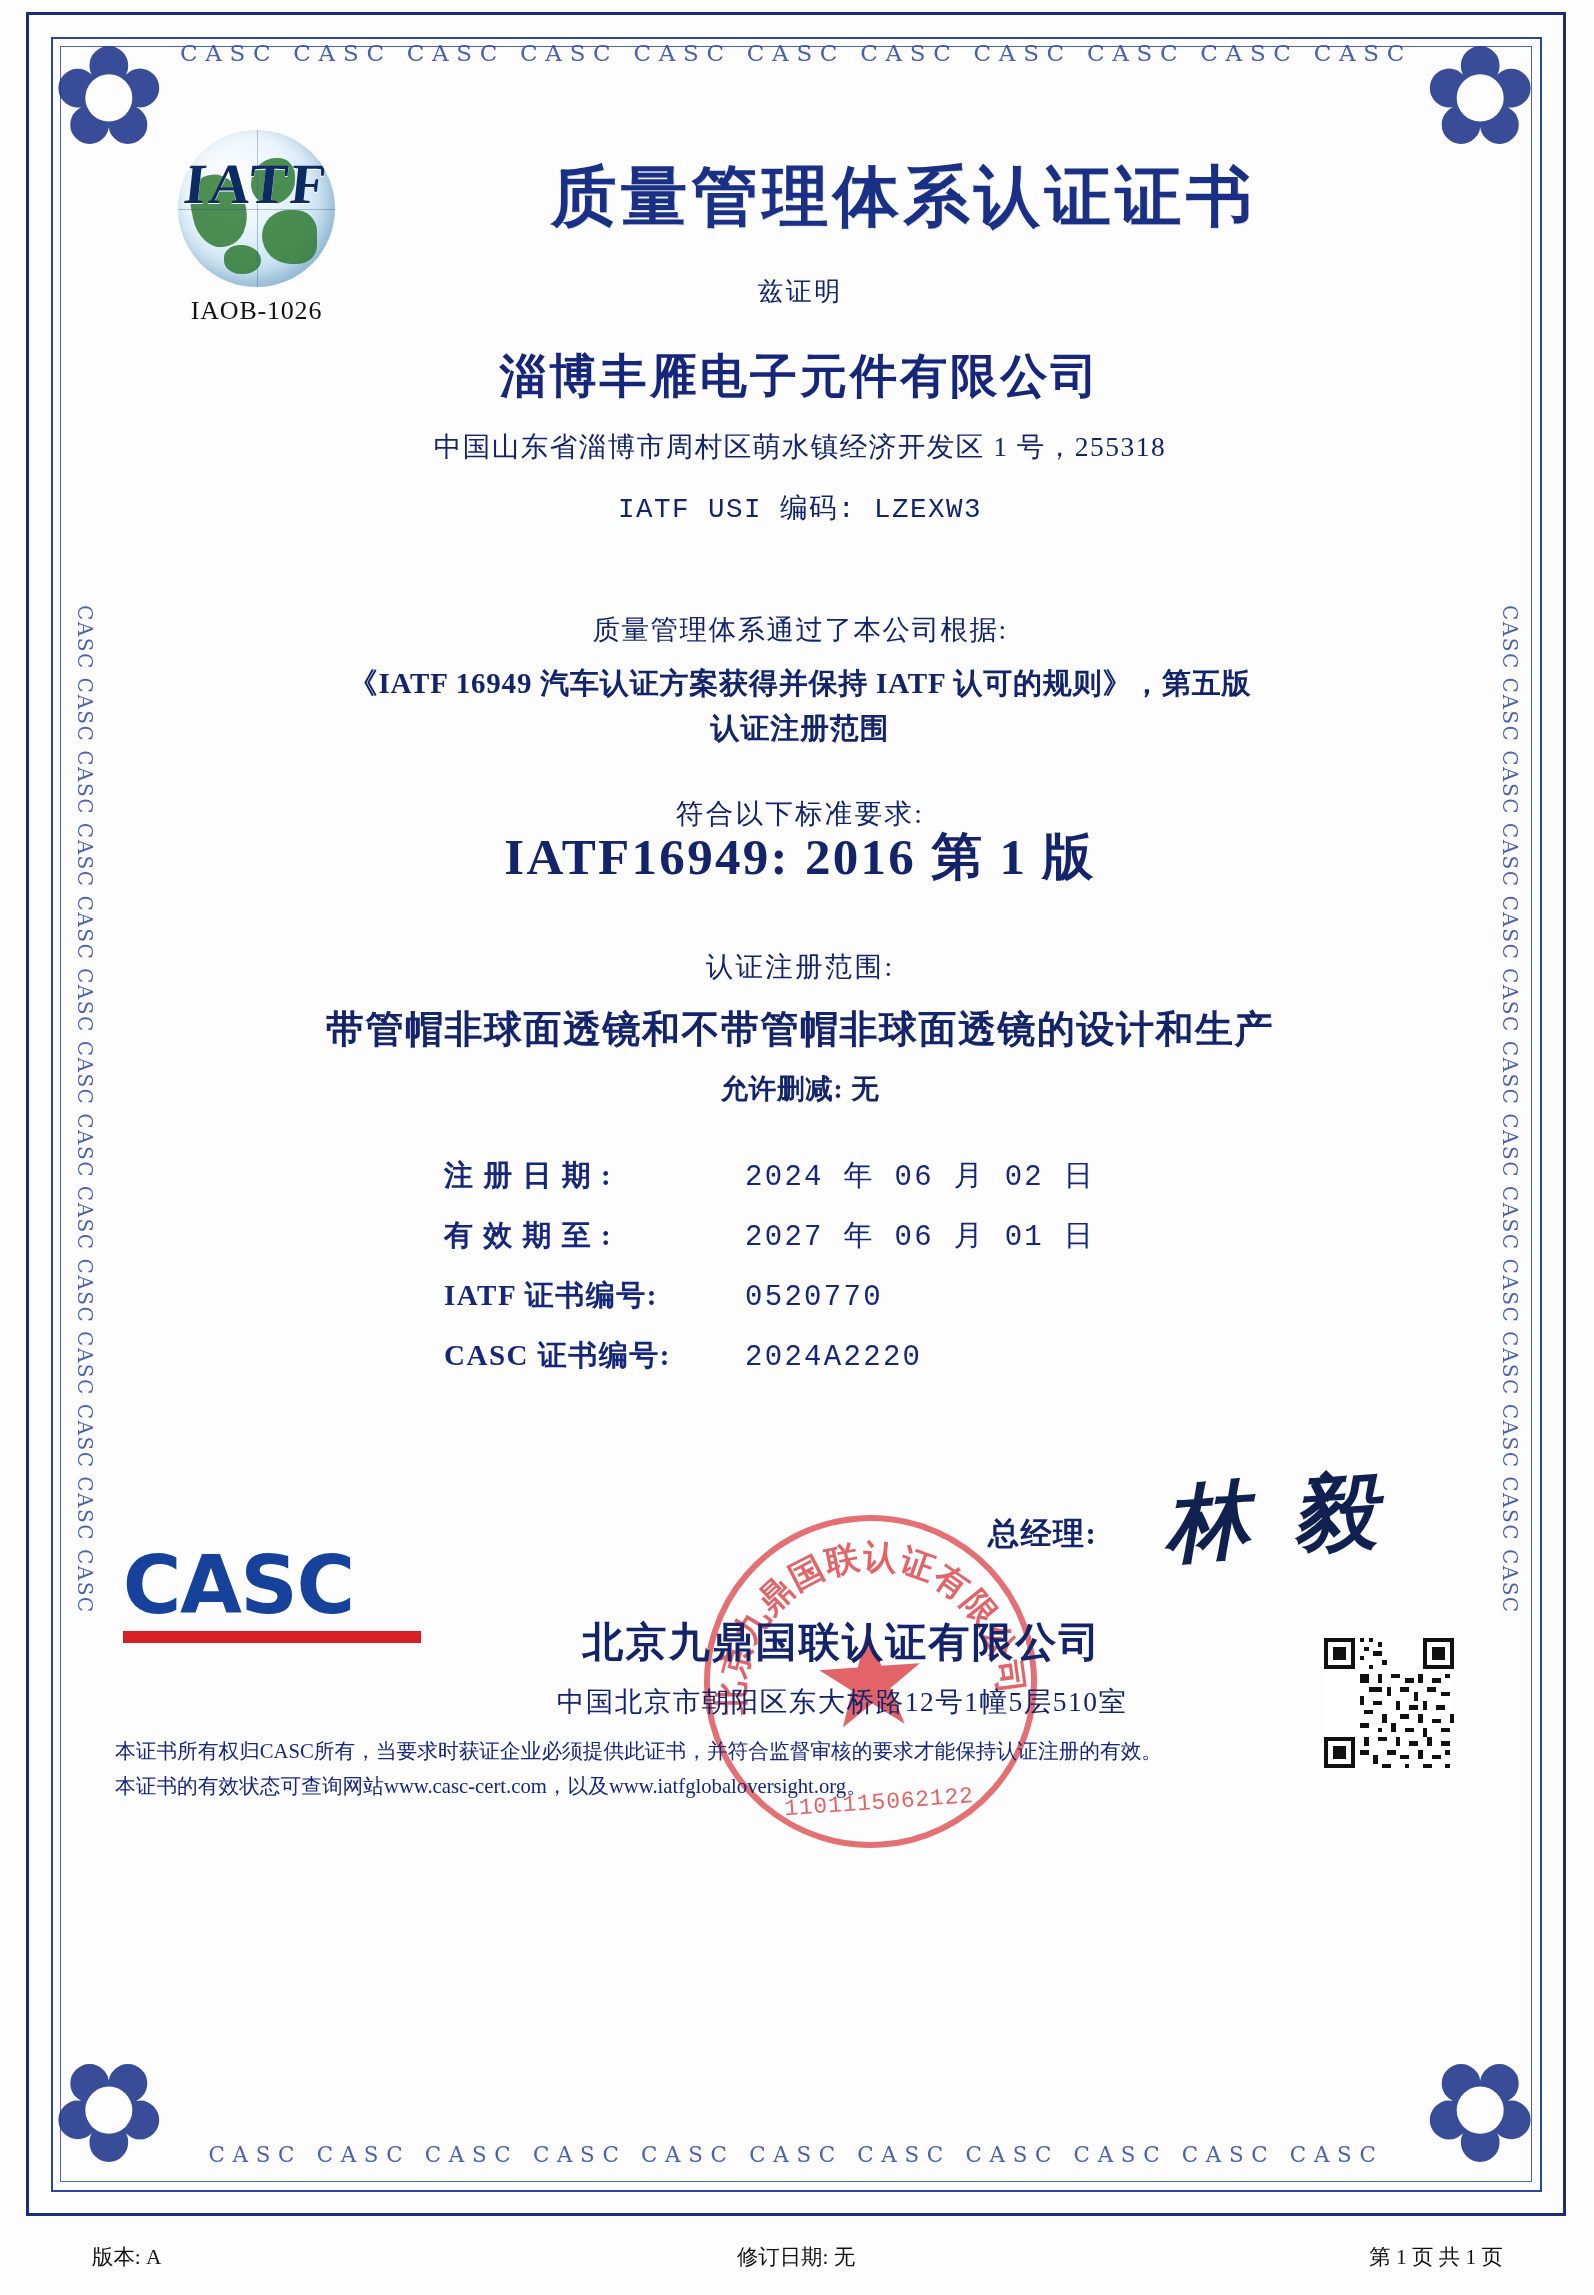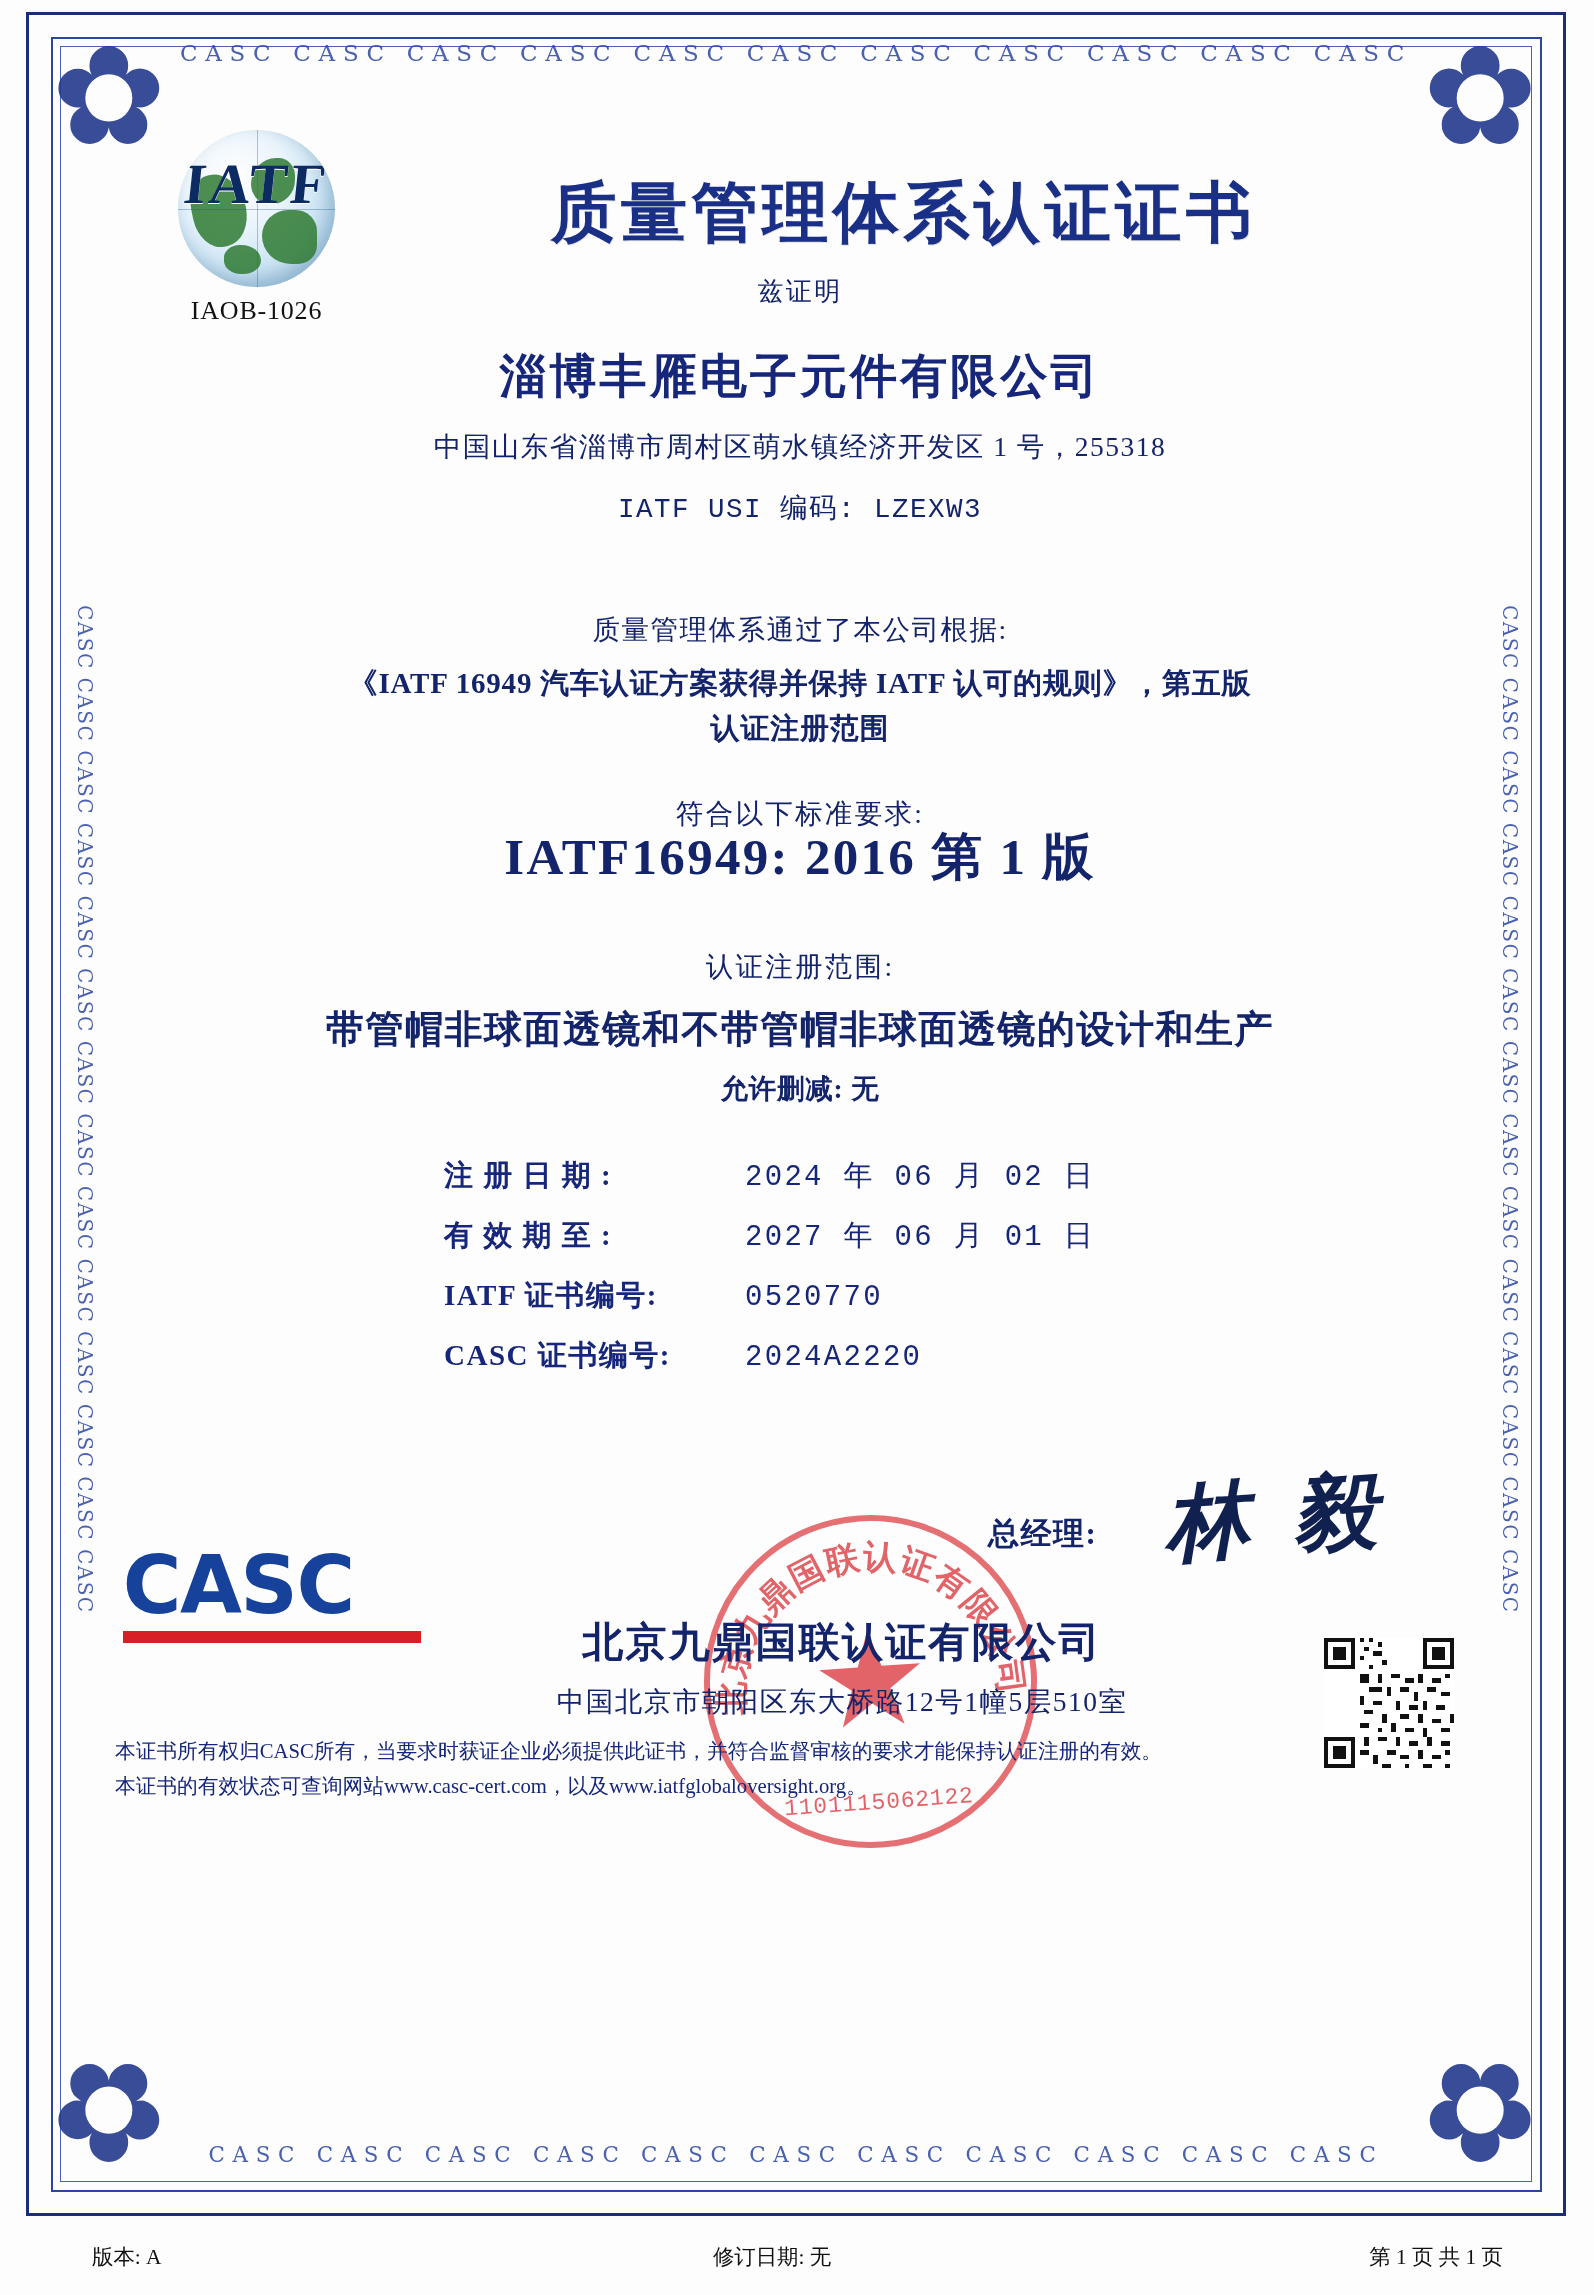--- a/index.html
+++ b/index.html
@@ -180,21 +180,21 @@
     margin-top: 9.2px;
     font-size: 26px;
     letter-spacing: 0.8px;
     color: #111;
     font-family: "Liberation Serif", serif;
   }
 
   .main-title {
     position: absolute;
     left: 253px;
-    top: 76px;
+    top: 60px;
     width: 1071px;
     text-align: center;
     font-size: 66px;
     font-weight: bold;
     letter-spacing: 4.6px;
     color: #1a2f86;
     font-family: "DejaVu Serif", serif;
     text-shadow: 0.8px 0.8px 0 rgba(0,0,0,.12);
   }
 
@@ -379,21 +379,21 @@
   .page-meta {
     position: absolute;
     left: 0;
     top: 2242px;
     width: 1595px;
     font-size: 21.4px;
     color: #111;
     font-family: "Liberation Serif", serif;
   }
   .page-meta .pm-left   { position: absolute; left: 92px; }
-  .page-meta .pm-center { position: absolute; left: 772px; transform: translateX(-50%); }
+  .page-meta .pm-center { position: absolute; left: 796px; transform: translateX(-50%); }
   .page-meta .pm-right  { position: absolute; right: 92px; }
 </style>
 </head>
 <body>
 
 <div class="cert-page">
 
   <div class="frame-outer"></div>
   <div class="frame-inner"></div>
   <div class="frame-inner2"></div>

